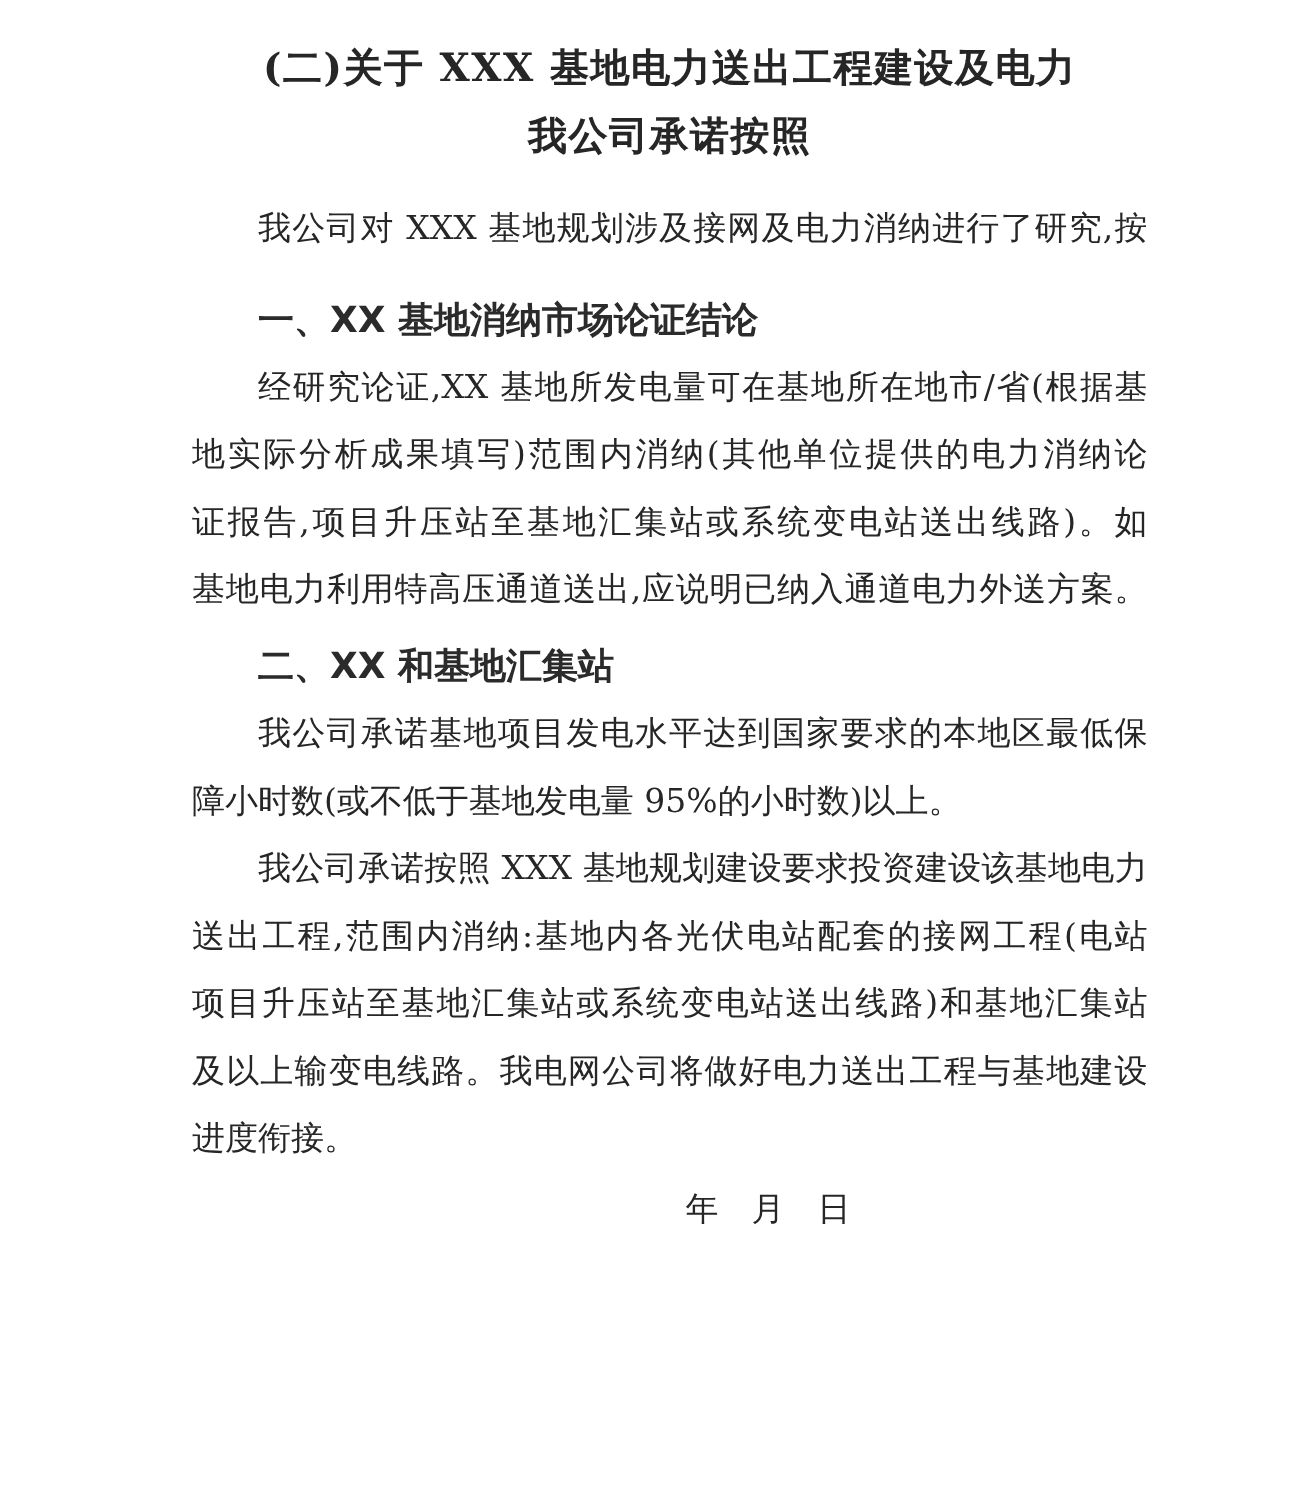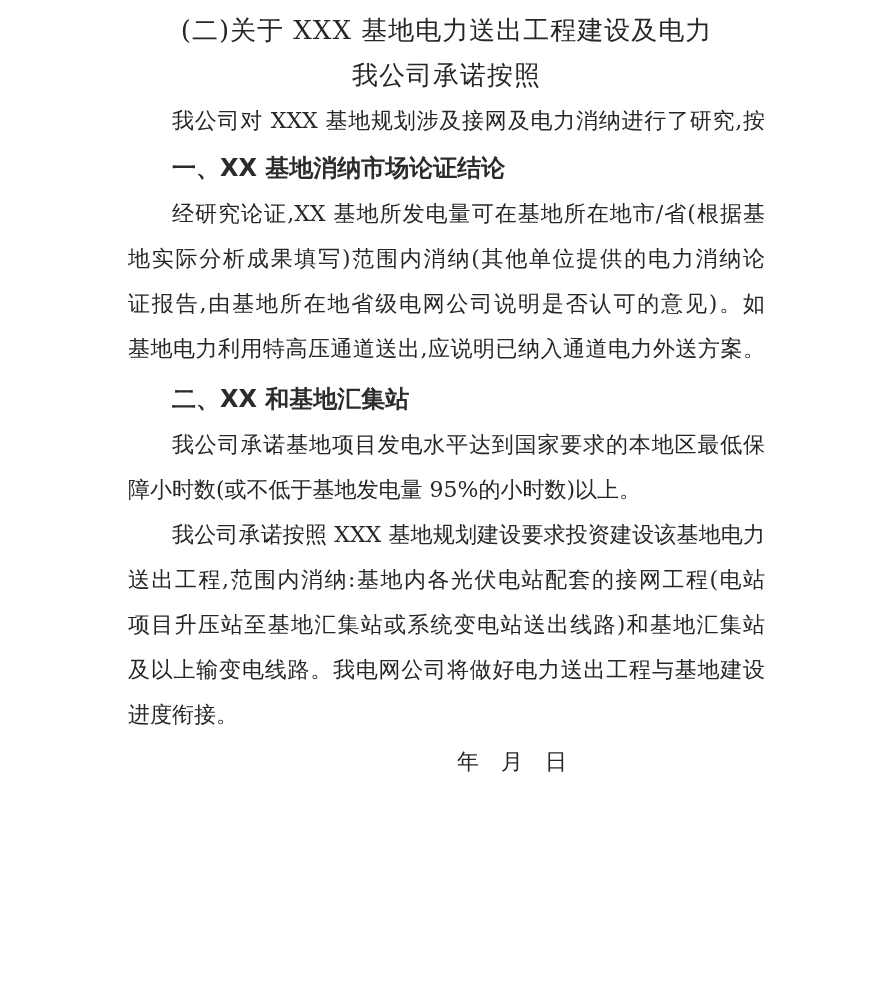--- a/index.html
+++ b/index.html
@@ -16,23 +16,23 @@
   }
   .page {
     box-sizing: border-box;
     width: 877px;
     height: 990px;
     padding: 8px 112px 0 128px;
     background: #ffffff;
   }
   
   .doc-title {
-    margin: 0;
+    margin: 16px;
     font-size: 26px;
-    font-weight: normal;
+    font-weight: bold;
     text-align: center;
     line-height: 45px;
   }
   .doc-title .tline {
     display: block;
     letter-spacing: 1px;
   }
   
   .subtitle {
     margin-top: 5px;
@@ -55,21 +55,21 @@
   .line.last  { text-align-last: left; }
   
   .heading {
     font-family: "DejaVu Sans", "Liberation Sans", sans-serif;
     font-size: 24px;
     font-weight: bold;
     line-height: 45px;
     padding-left: 44px;
     color: #2b2b2b;
   }
-  .heading.h1 { margin-top: 3px; }
+  .heading.h1 { margin-top: 16px; }
   .heading.h2 { margin-top: 6px; }
   .heading.h3 { margin-top: 3px; }
   
   .signature {
     margin-top: 4px;
     font-size: 22px;
     line-height: 45px;
     text-align: right;
     padding-right: 143px;
   }
@@ -93,21 +93,21 @@
 
 
   <div class="para">
     <div class="line first">我公司对 XXX 基地规划涉及接网及电力消纳进行了研究,按</div>
   </div>
 
   <div class="heading h1">一、XX 基地消纳市场论证结论</div>
   <div class="para">
     <div class="line first">经研究论证,XX 基地所发电量可在基地所在地市/省(根据基</div>
     <div class="line">地实际分析成果填写)范围内消纳(其他单位提供的电力消纳论</div>
-    <div class="line">证报告,由基地所在地省级电网公司说明是否认可的意见)。如</div>
+    <div class="line">证报告,项目升压站至基地汇集站或系统变电站送出线路)。如</div>
     <div class="line">基地电力利用特高压通道送出,应说明已纳入通道电力外送方案。</div>
   </div>
 
   <div class="heading h2">二、XX 和基地汇集站</div>
   <div class="para">
     <div class="line first">我公司承诺基地项目发电水平达到国家要求的本地区最低保</div>
     <div class="line last">障小时数(或不低于基地发电量 95%的小时数)以上。</div>
   </div>
 
   <div class="para">

